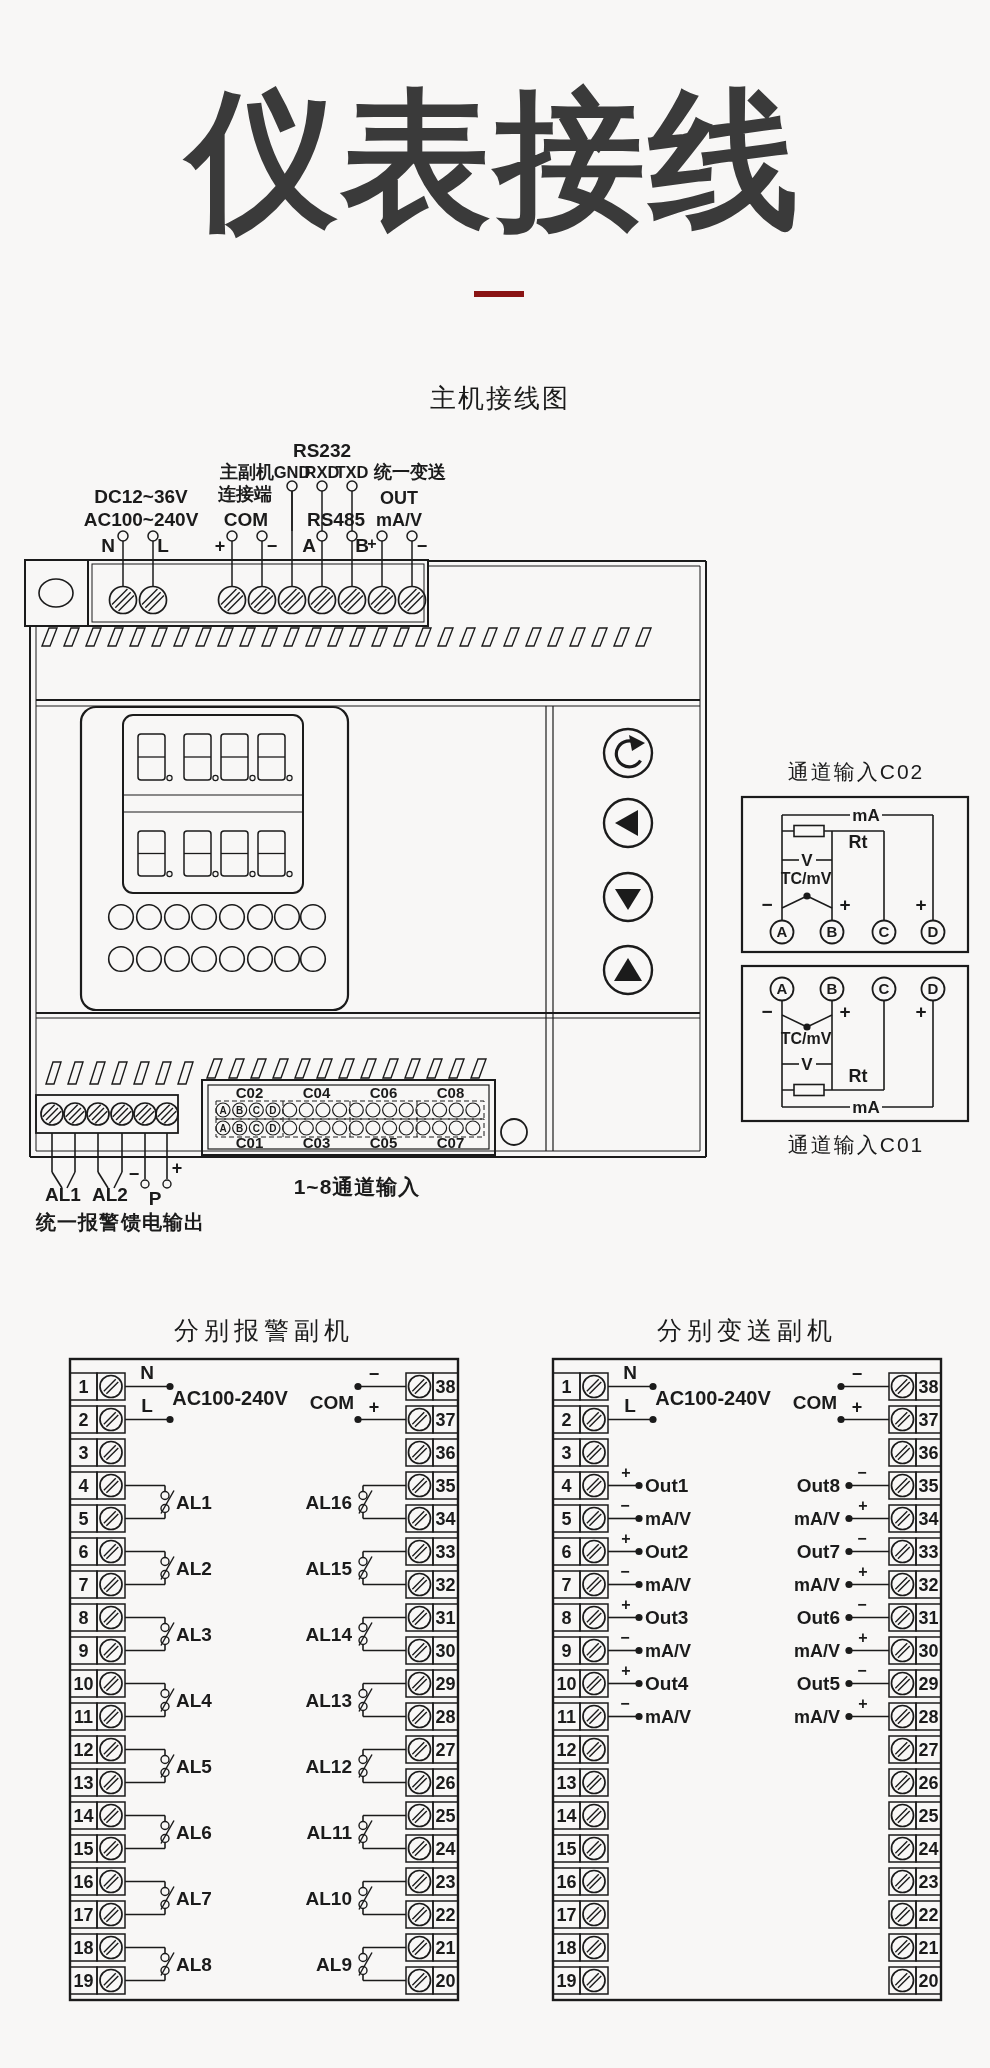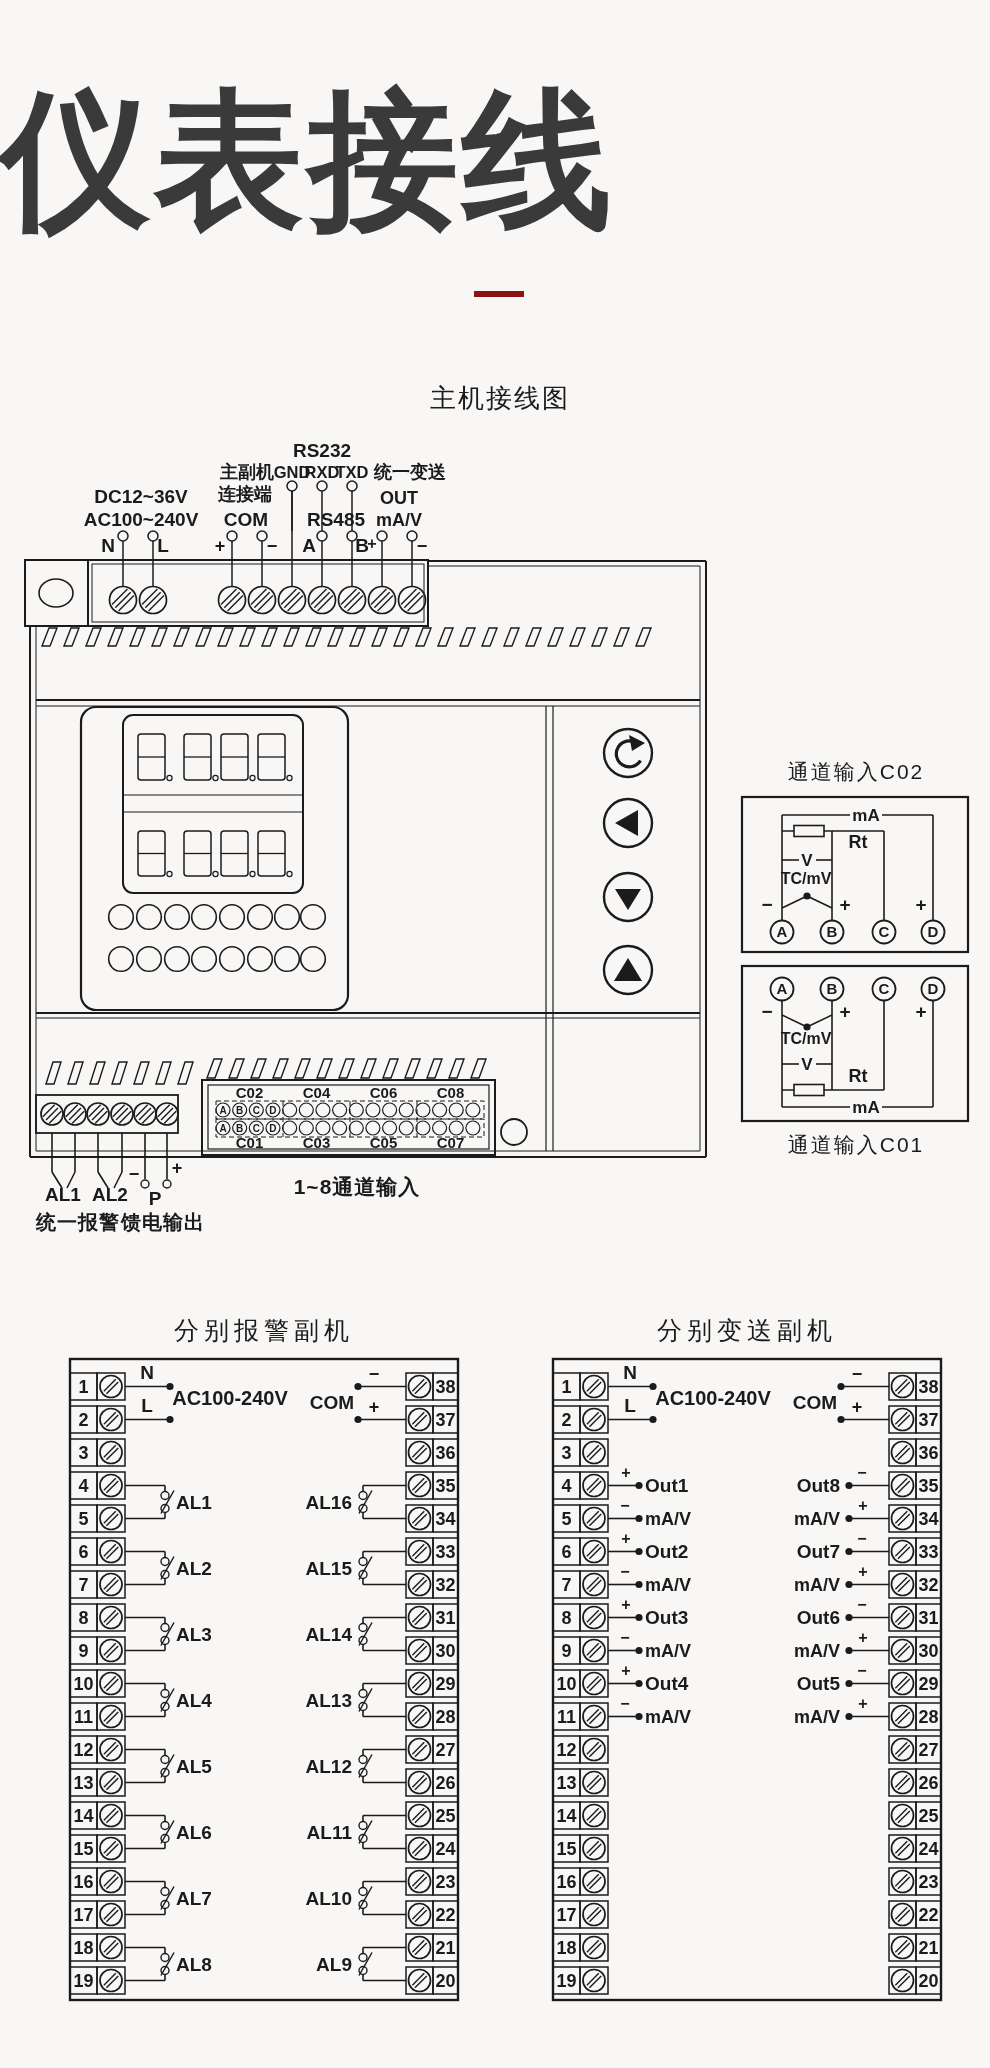--- a/index.html
+++ b/index.html
@@ -1,17 +1,17 @@
 <!DOCTYPE html>
 <html><head>
 <meta charset="utf-8">
 <style>
   html,body{margin:0;padding:0;}
   .page{position:relative;width:990px;height:2068px;overflow:hidden;font-family:"Liberation Sans","DejaVu Sans",sans-serif;}
-  .big-title{position:absolute;left:0;top:62px;width:100%;
+  .big-title{position:absolute;left:0;top:62px;width:100%;text-align:center;
     font-size:150px;font-weight:900;color:#3a3a3a;letter-spacing:4px;
     font-family:"Liberation Sans","DejaVu Sans",sans-serif;}
   .title-underline{position:absolute;left:474px;top:291px;width:50px;height:6px;background:#8a1414;}
   svg{position:absolute;left:0;top:0;}
   svg text{fill:#1b1b1b;font-family:"Liberation Sans","DejaVu Sans",sans-serif;}
   .sec{font-size:26px;letter-spacing:2px;font-weight:500;}
   .panel-title{font-size:21px;letter-spacing:2px;font-weight:500;}
   .tbl-title{font-size:25px;letter-spacing:5px;font-weight:500;}
 </style>
 </head>

